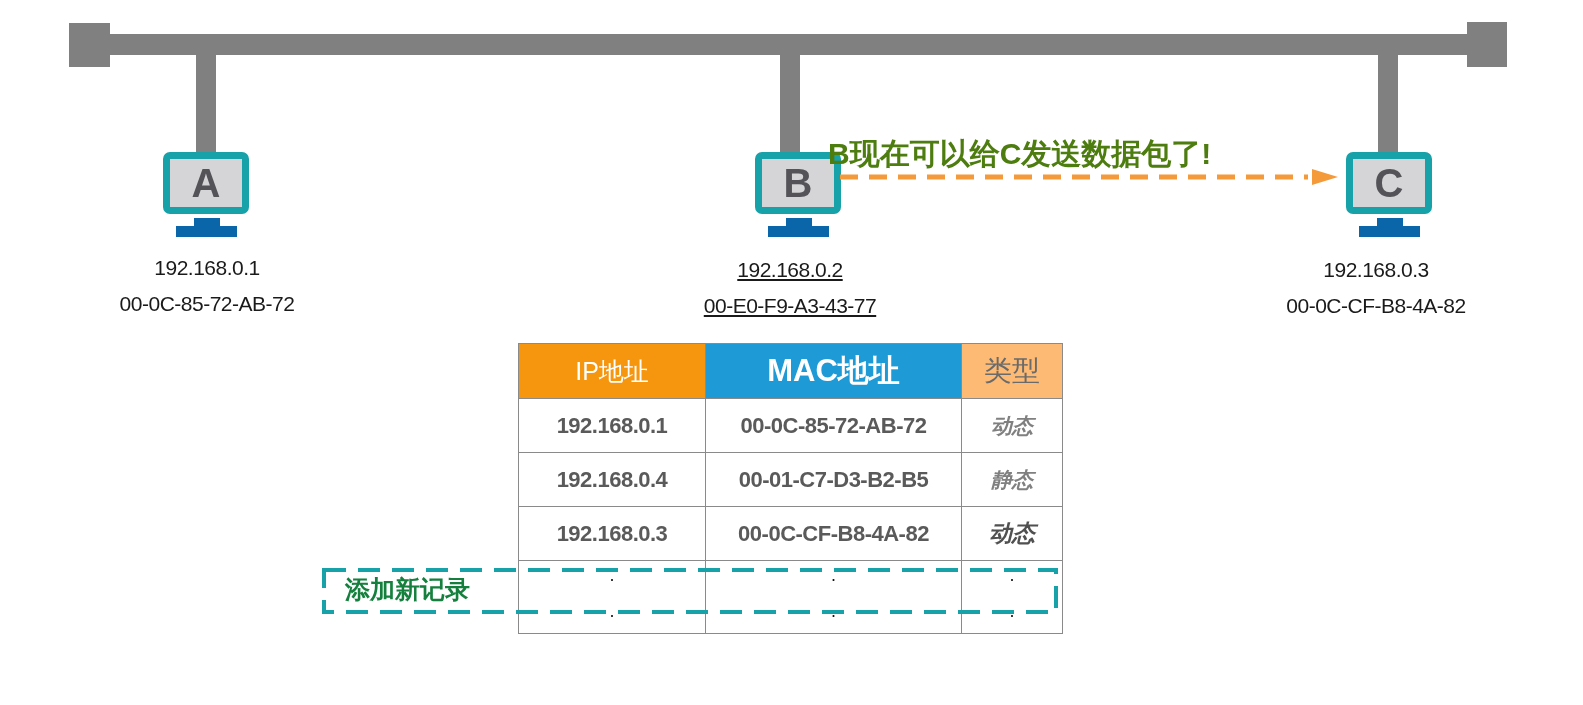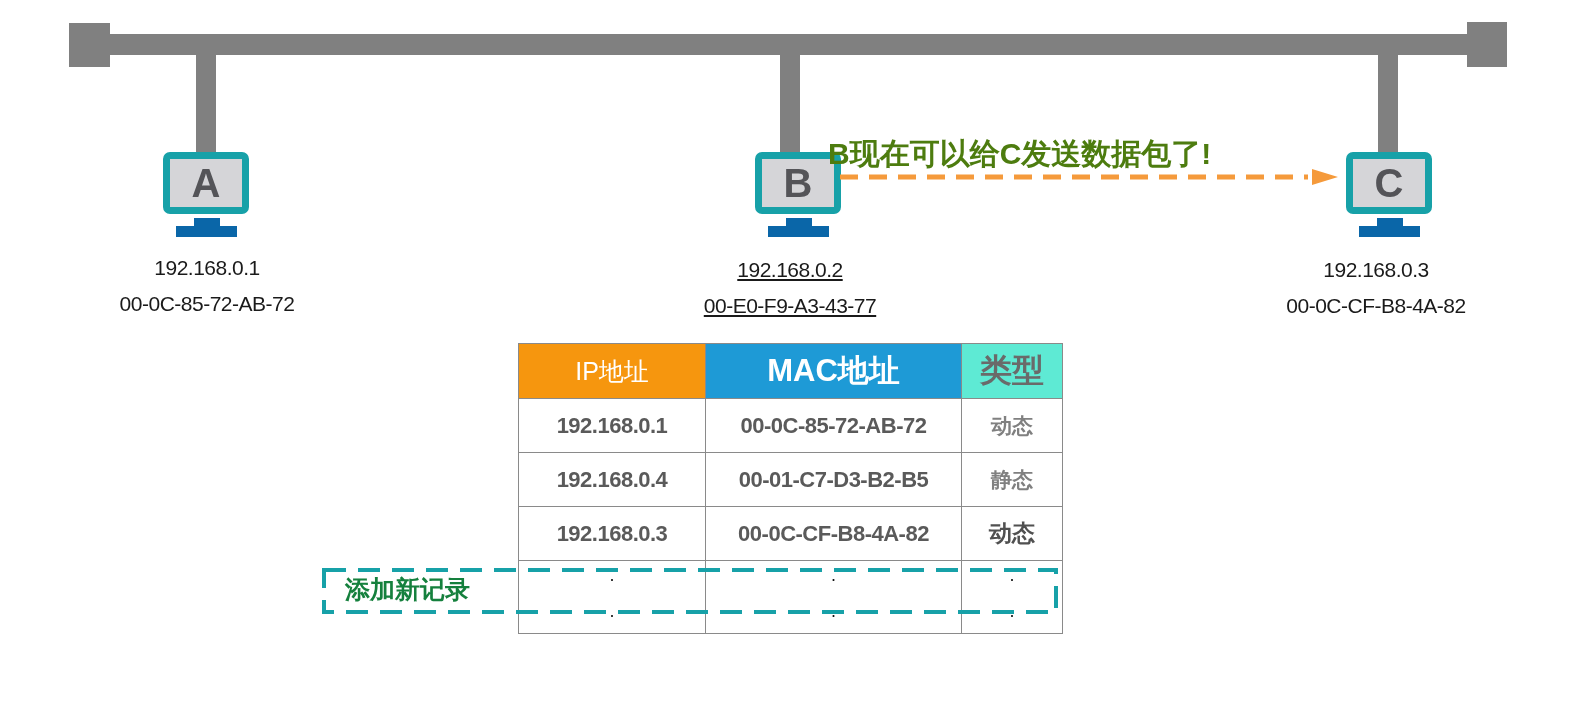--- a/index.html
+++ b/index.html
@@ -23,23 +23,23 @@
 
   .msg { position: absolute; left: 828px; top: 134px; color: #4d7c0f;
          font-weight: bold; font-size: 30px; white-space: nowrap; }
 
   table.arp { position: absolute; left: 518px; top: 343px; border-collapse: collapse;
               font-family: "Liberation Sans", sans-serif; }
   table.arp td, table.arp th { border: 1.5px solid #8a8a8a; padding: 0; text-align: center; }
   .t-title { height: 54px; font-size: 25px; font-weight: bold; color: #454545; background: #fff; }
   .h-ip { background: #F6960E; color: #fff; font-size: 25px; font-weight: normal; height: 54px; width: 186px; }
   .h-mac { background: #1E9AD6; color: #fff; font-size: 31px; font-weight: bold; width: 255px; margin-left: 28px; }
-  .h-type { background: #5eead4; color: #6a6a6a; font-size: 32px; font-weight: bold; width: 100px; }
+  .h-type { background: #fdba74; color: #6a6a6a; font-size: 28px; font-weight: normal; width: 100px; }
   .c-ip, .c-mac { font-size: 22px; font-weight: bold; color: #5a5a5a; height: 53px; letter-spacing: -0.5px; }
-  .c-type { font-size: 21px; font-weight: bold; color: #808080; }
+  .c-type { font-size: 21px; font-weight: bold; color: #808080; font-style: italic; }
   .c-type.new { color: #505050; font-size: 23px; }
   .dots td { height: 66px; border-top: none; vertical-align: middle; font-size: 18px; color: #111; line-height: 36px; }
 
   .newbox { position: absolute; left: 322px; top: 568px; width: 736px; height: 46px; }
   .newlabel { position: absolute; left: 345px; top: 573px; font-size: 25px; font-weight: bold; color: #15803d; }
 </style>
 </head>
 <body>
 
 <div class="abs gray" style="left:69px;top:23px;width:41px;height:44px;"></div>

